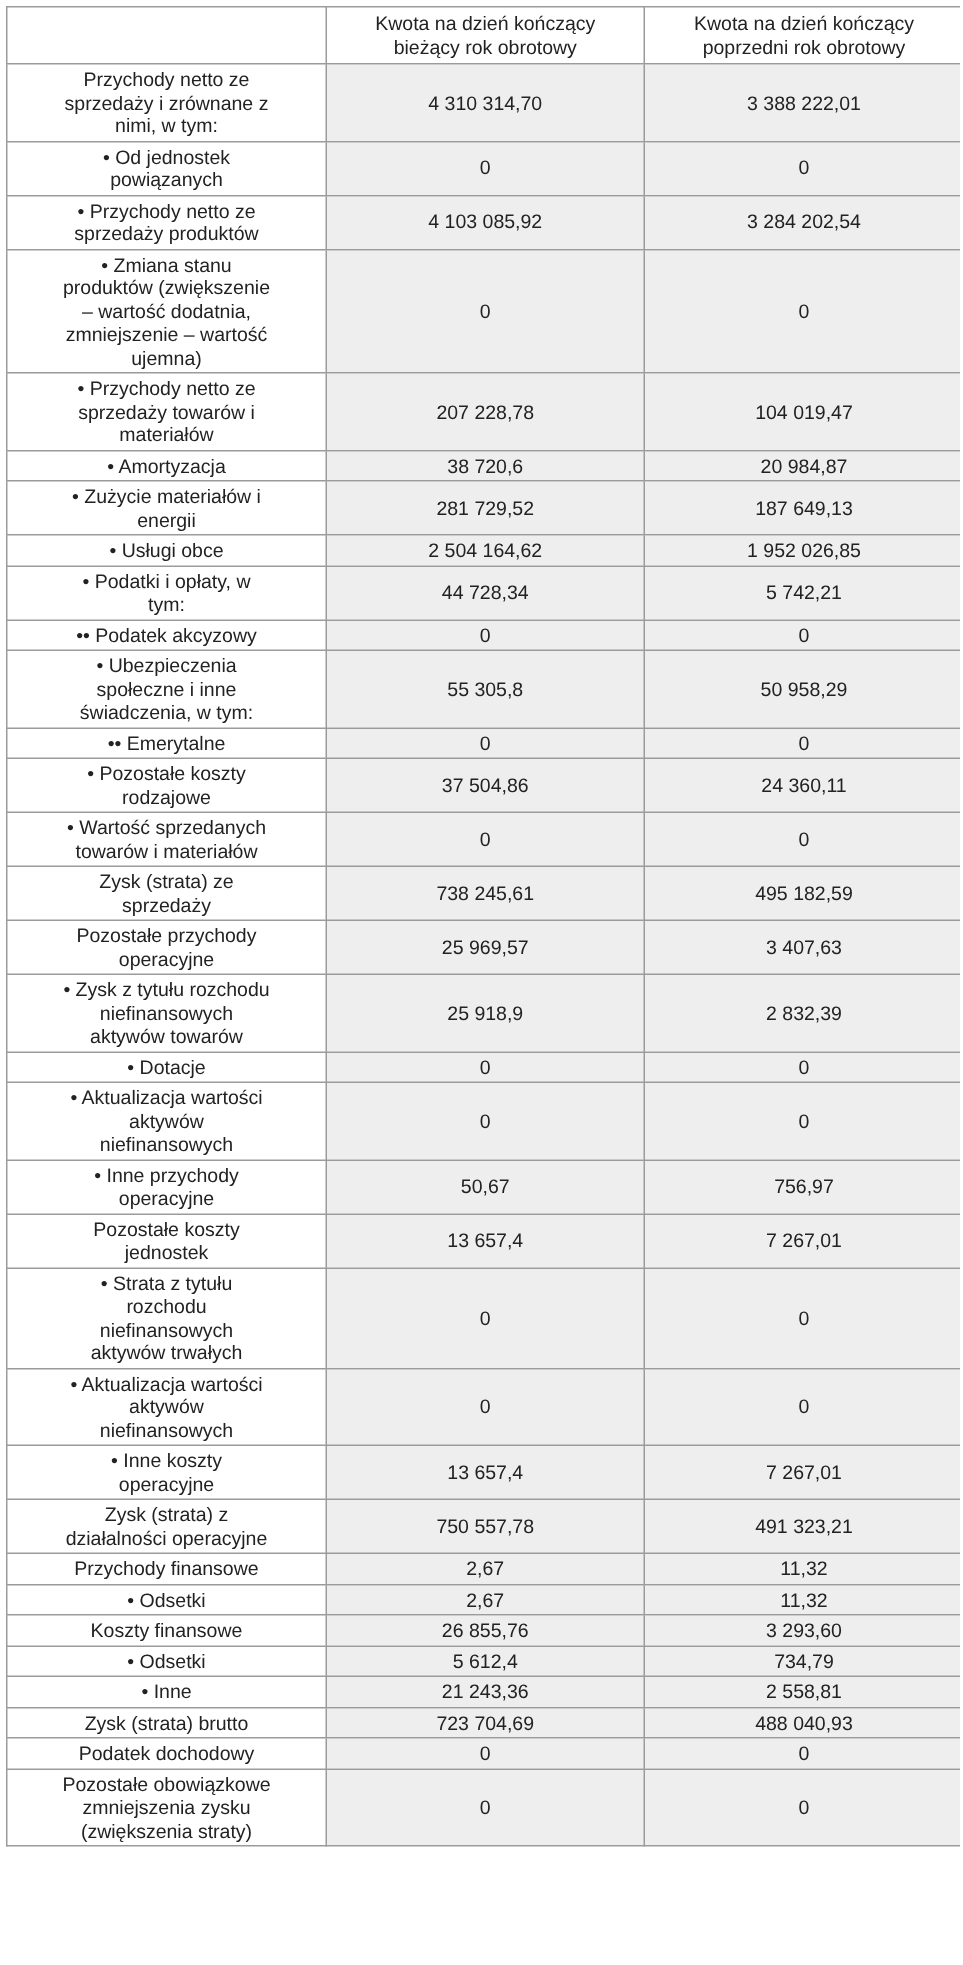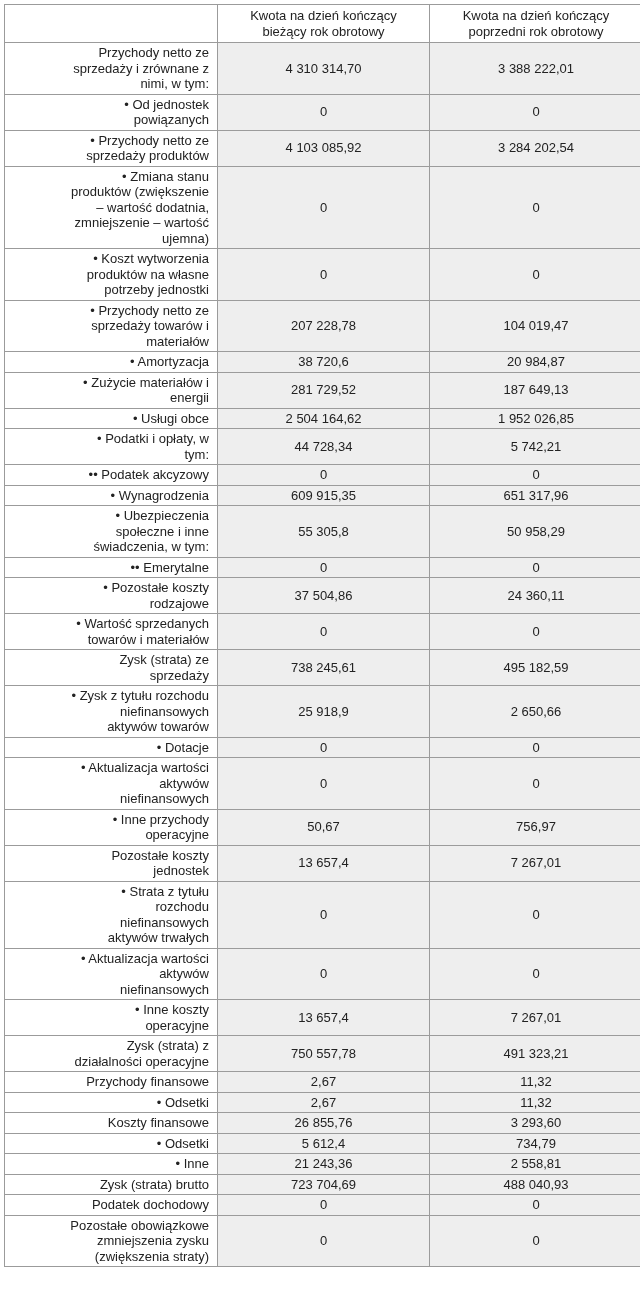--- a/index.html
+++ b/index.html
@@ -31,21 +31,21 @@
     overflow: hidden;
   }
   .fin-table th {
     font-weight: normal;
     text-align: center;
     background: var(--label-cell-bg);
     padding: 3px 6px;
   }
   .fin-table td.label-cell {
     background: var(--label-cell-bg);
-    text-align: right;
+    text-align: center;
     padding: 2px 8px;
   }
   .fin-table td.value-cell {
     background: var(--value-cell-bg);
     text-align: center;
     padding: 2px 4px;
   }
 </style>
 </head>
 <body>
@@ -88,27 +88,20 @@
       <tr>
         <td class="label-cell">• Zmiana stanu
 produktów (zwiększenie
 – wartość dodatnia,
 zmniejszenie – wartość
 ujemna)</td>
         <td class="value-cell">0</td>
         <td class="value-cell">0</td>
       </tr>
       <tr>
-        <td class="label-cell">• Koszt wytworzenia
-produktów na własne
-potrzeby jednostki</td>
-        <td class="value-cell">0</td>
-        <td class="value-cell">0</td>
-      </tr>
-      <tr>
         <td class="label-cell">• Przychody netto ze
 sprzedaży towarów i
 materiałów</td>
         <td class="value-cell">207 228,78</td>
         <td class="value-cell">104 019,47</td>
       </tr>
       <tr>
         <td class="label-cell">• Amortyzacja</td>
         <td class="value-cell">38 720,6</td>
         <td class="value-cell">20 984,87</td>
@@ -129,25 +122,20 @@
 tym:</td>
         <td class="value-cell">44 728,34</td>
         <td class="value-cell">5 742,21</td>
       </tr>
       <tr>
         <td class="label-cell">•• Podatek akcyzowy</td>
         <td class="value-cell">0</td>
         <td class="value-cell">0</td>
       </tr>
       <tr>
-        <td class="label-cell">• Wynagrodzenia</td>
-        <td class="value-cell">609 915,35</td>
-        <td class="value-cell">651 317,96</td>
-      </tr>
-      <tr>
         <td class="label-cell">• Ubezpieczenia
 społeczne i inne
 świadczenia, w tym:</td>
         <td class="value-cell">55 305,8</td>
         <td class="value-cell">50 958,29</td>
       </tr>
       <tr>
         <td class="label-cell">•• Emerytalne</td>
         <td class="value-cell">0</td>
         <td class="value-cell">0</td>
@@ -164,25 +152,31 @@
         <td class="value-cell">0</td>
         <td class="value-cell">0</td>
       </tr>
       <tr>
         <td class="label-cell">Zysk (strata) ze
 sprzedaży</td>
         <td class="value-cell">738 245,61</td>
         <td class="value-cell">495 182,59</td>
       </tr>
       <tr>
+        <td class="label-cell">Pozostałe przychody
+operacyjne</td>
+        <td class="value-cell">25 969,57</td>
+        <td class="value-cell">3 407,63</td>
+      </tr>
+      <tr>
         <td class="label-cell">• Zysk z tytułu rozchodu
 niefinansowych
 aktywów towarów</td>
         <td class="value-cell">25 918,9</td>
-        <td class="value-cell">2 650,66</td>
+        <td class="value-cell">2 832,39</td>
       </tr>
       <tr>
         <td class="label-cell">• Dotacje</td>
         <td class="value-cell">0</td>
         <td class="value-cell">0</td>
       </tr>
       <tr>
         <td class="label-cell">• Aktualizacja wartości
 aktywów
 niefinansowych</td>

